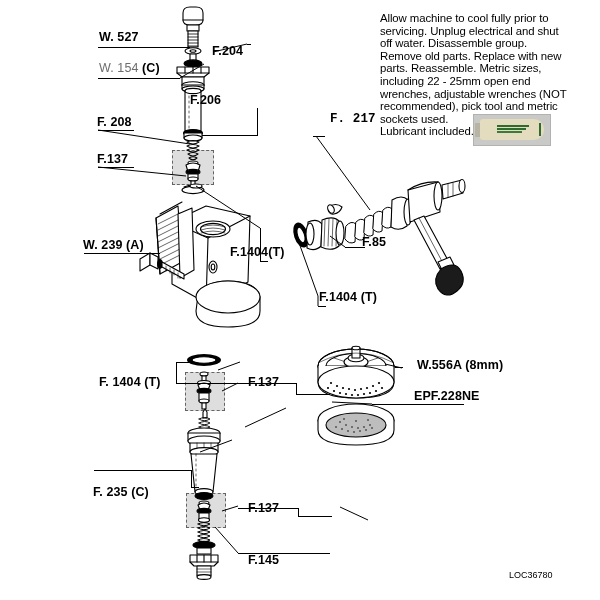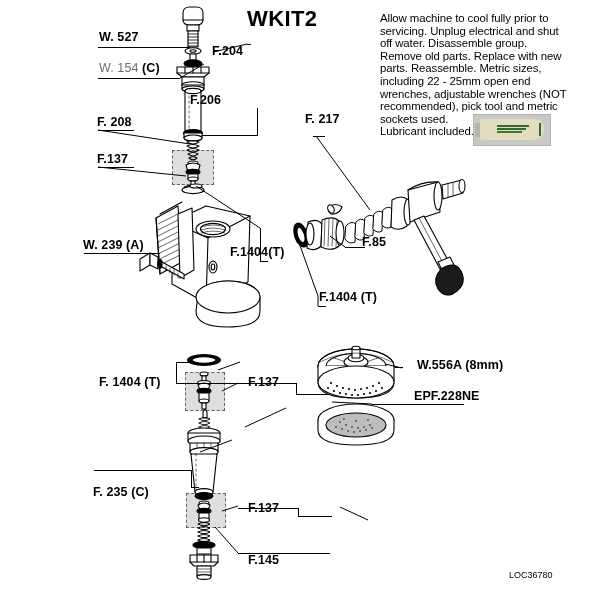--- a/index.html
+++ b/index.html
@@ -42,21 +42,20 @@
   .tube .stripe{position:absolute;left:26%;top:28%;width:50%;height:10%;background:#2f6b2f;}
   .tube .stripe2{position:absolute;left:26%;top:43%;width:46%;height:9%;background:#2f6b2f;}
   .tube .stripe3{position:absolute;left:26%;top:57%;width:40%;height:8%;background:#3a7a3a;}
   .tube .edge{position:absolute;right:4%;top:20%;width:4%;height:58%;background:#2f6b2f;}
 </style>
 </head>
 <body>
 
 <div id="page">
 
-  <div class="title" style="left:247px;top:6px;">WKIT2</div>
 
   <div class="instr" style="left:380px;top:12px;width:212px;">Allow machine to cool fully prior to
 servicing. Unplug electrical and shut
 off water. Disassemble group.
 Remove old parts. Replace with new
 parts. Reassemble. Metric sizes,
 including 22 - 25mm open end
 wrenches, adjustable wrenches (NOT
 recommended), pick tool and metric
 sockets used.
@@ -423,21 +422,21 @@
   <div class="lbl" style="left:190px;top:94px;">F.206</div>
 
   <div class="lbl" style="left:97px;top:116px;">F. 208</div>
 
   <div class="lbl" style="left:97px;top:153px;">F.137</div>
 
   <div class="lbl" style="left:83px;top:239px;"><span>W. 239 </span><span>(A)</span></div>
 
   <div class="lbl" style="left:230px;top:246px;">F.1404(T)</div>
 
-  <div class="lbl" style="left:305px;top:113px;">F. 217</div>
+  <div class="lbl" style="left:330px;top:113px;font-family:Liberation Mono, monospace;">F. 217</div>
 
   <div class="lbl" style="left:362px;top:236px;">F.85</div>
 
   <div class="lbl" style="left:319px;top:291px;">F.1404 (T)</div>
 
   <div class="lbl" style="left:99px;top:376px;">F. 1404 (T)</div>
 
   <div class="lbl" style="left:248px;top:376px;">F.137</div>
 
   <div class="lbl" style="left:93px;top:456px;margin-top:30px;"><span>F. 235 </span><span>(C)</span></div>

